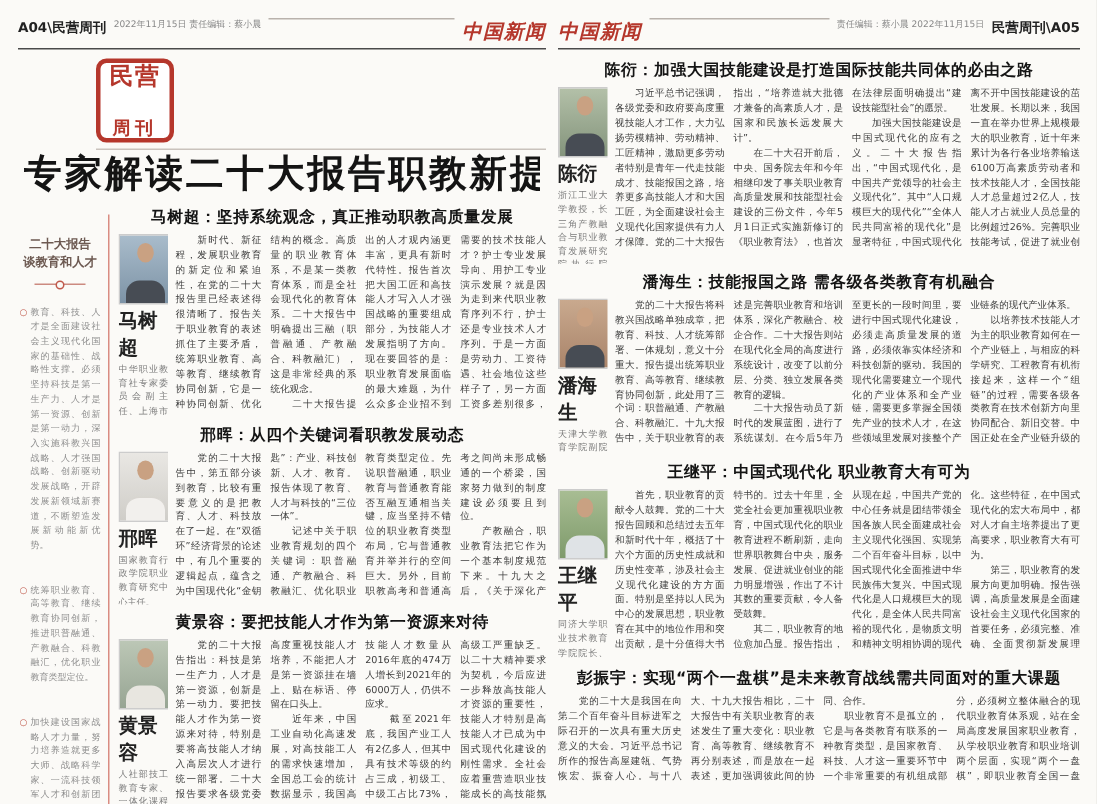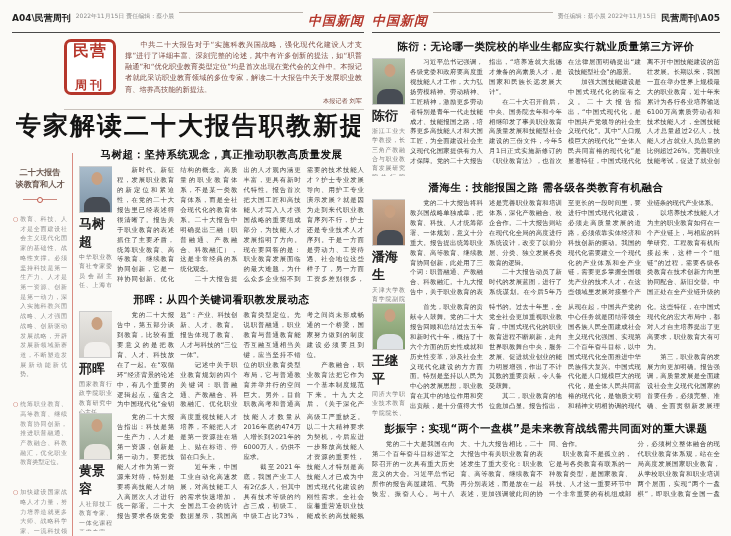--- a/index.html
+++ b/index.html
@@ -88,24 +88,20 @@
       <span class="pmeta">2022年11月15日  责任编辑：蔡小晨</span>
       <div class="hline"></div>
       <span class="masthead">中国新闻</span>
     </div>
 
     <div class="top-block">
       <div class="logo">
         <span class="l1">民营</span>
         <span class="l2">周刊</span>
       </div>
-      <div class="intro">
-        <span>　　中共二十大报告对于“实施科教兴国战略，强化现代化建设人才支撑”进行了详细丰富、深刻完整的论述，其中有许多创新的提法，如“职普融通”和“优化职业教育类型定位”均是首次出现在党代会的文件中。本报记者就此采访职业教育领域的多位专家，解读二十大报告中关于发展职业教育、培养高技能的新提法。</span>
-        <div class="intro-byline">本报记者 刘军</div>
-      </div>
     </div>
     <div class="top-rule"></div>
 
     <h1 class="main-headline">专家解读二十大报告职教新提法</h1>
 
     <div class="page-body">
       <aside class="sidebar">
         <div class="sb-title">二十大报告
 谈教育和人才</div>
         <div class="sb-divider"></div>
@@ -153,20 +149,21 @@
               <p class="body-text">　　党的二十大报告中，第五部分谈到教育，比较有重要意义的是把教育、人才、科技放在了一起。在“双循环”经济背景的论述中，有几个重要的逻辑起点，蕴含之为中国现代化“金钥匙”：产业、科技创新、人才、教育。报告体现了教育、人才与科技的“三位一体”。
 　　记述中关于职业教育规划的四个关键词：职普融通、产教融合、科教融汇、优化职业教育类型定位。先说职普融通，职业教育与普通教育能否互融互通相当关键，应当坚持不错位的职业教育类型布局，它与普通教育并举并行的空间巨大。另外，目前职教高考和普通高考之间尚未形成畅通的一个桥梁，国家努力做到的制度建设必须要且到位。
 　　产教融合，职业教育法把它作为一个基本制度规范下来。十九大之后，《关于深化产教融合的若干意见》提出普通高校也要走产教融合、校企合作的路，总书记在十九大、二十大报告中连续两次强调产教融合，可以看出它是职教发展重要的一个基本制度。企业是办学的主体，要承担社会责任，职业学校要为技能型社会提供人才支撑，这离不开与企业的合作。
 　　科教融汇是一个新词，我理解是科技赋能现代职业教育，或者说，数字化赋能职业教育。这就需要职业教育管理提升档次，一定要跟上科技的步伐。今年早些时候，教育部提出实施国家教育数字化战略行动，数字化教育、智慧教育应该是一个重要的探索点，到2035年实现教育的现代化，这是一个重要的引擎。
 　　最后，优化职业教育类型定位。今年新修订的职业教育法再次明确职业教育是和普通教育同等重要的教育类型，这是职业教育战线工作的一个重要的逻辑起点。要巩固职业教育的类型特色，就要探索它的不可替代特征。我国发展具有当代意义的职业教育已有40多年，其类型特征、自身规律还没有被彻底厘清，师资、教学、在这些高质量发展的问题上，优化职业教育类型定位也是题中之义。</p>
             </div>
           </div>
         </section>
 
         <section class="art a3">
+          <h2 class="art-head">黄景容：要把技能人才作为第一资源来对待</h2>
           <div class="art-row">
             <div class="photo-col">
               <div class="photo p3"></div>
               <div class="p-name">黄景容</div>
               <p class="p-bio">人社部技工教育专家、一体化课程开发专家，曾任第二届全国技工学校教学指导委员。</p>
             </div>
             <div class="cols">
               <p class="body-text">　　党的二十大报告指出：科技是第一生产力，人才是第一资源，创新是第一动力。要把技能人才作为第一资源来对待，特别是要将高技能人才纳入高层次人才进行统一部署。二十大报告要求各级党委高度重视技能人才培养，不能把人才是第一资源挂在墙上、贴在标语、停留在口头上。
 　　近年来，中国工业自动化高速发展，对高技能工人的需求快速增加，全国总工会的统计数据显示，我国高技能人才数量从2016年底的474万人增长到2021年的6000万人，仍供不应求。
 　　截至2021年底，我国产业工人有2亿多人，但其中具有技术等级的约占三成，初级工、中级工占比73%，高级工严重缺乏。以二十大精神要求为契机，今后应进一步释放高技能人才资源的重要性，技能人才特别是高技能人才已成为中国式现代化建设的刚性需求。全社会应着重营造职业技能成长的高技能氛围。同时，建设技能一流的技能人才培养新平台，倡导、以技术岗位为导向，成立高技能培训新格局，实现校际、企业和社会等力量进行协同性培训，重点促进包括“一高一特”（高级技工、技师、高级技师、特级技师、首席技师）职业技能力的提高。
@@ -182,21 +179,21 @@
 
   <div class="page right">
     <div class="pg-header">
       <span class="masthead">中国新闻</span>
       <div class="hline"></div>
       <span class="pmeta">责任编辑：蔡小晨  2022年11月15日</span>
       <span class="plabel">民营周刊\A05</span>
     </div>
 
     <section class="art a1">
-      <h2 class="art-head">陈衍：无论哪一类院校的毕业生都应实行就业质量第三方评价</h2>
+      <h2 class="art-head">陈衍：加强大国技能建设是打造国际技能共同体的必由之路</h2>
       <div class="art-row">
         <div class="photo-col">
           <div class="photo p4"></div>
           <div class="p-name">陈衍</div>
           <p class="p-bio">浙江工业大学教授，长三角产教融合与职业教育发展研究院执行院长。</p>
         </div>
         <div class="cols">
           <p class="body-text">　　习近平总书记强调，各级党委和政府要高度重视技能人才工作，大力弘扬劳模精神、劳动精神、工匠精神，激励更多劳动者特别是青年一代走技能成才、技能报国之路，培养更多高技能人才和大国工匠，为全面建设社会主义现代化国家提供有力人才保障。党的二十大报告指出，“培养造就大批德才兼备的高素质人才，是国家和民族长远发展大计”。
 　　在二十大召开前后，中央、国务院去年和今年相继印发了事关职业教育高质量发展和技能型社会建设的三份文件，今年5月1日正式实施新修订的《职业教育法》，也首次在法律层面明确提出“建设技能型社会”的愿景。
 　　加强大国技能建设是中国式现代化的应有之义。二十大报告指出，“中国式现代化，是中国共产党领导的社会主义现代化”。其中“人口规模巨大的现代化”“全体人民共同富裕的现代化”是显著特征，中国式现代化离不开中国技能建设的茁壮发展。长期以来，我国一直在举办世界上规模最大的职业教育，近十年来累计为各行各业培养输送6100万高素质劳动者和技术技能人才，全国技能人才总量超过2亿人，技能人才占就业人员总量的比例超过26%。完善职业技能考试，促进了就业创业和社会经济发展，推动了产业结构高端攀升，增强大国技能力量，当然更有益于消除贫困的隐患，使社会整体跨过中等收入陷阱，实现民众共同富裕。
@@ -216,20 +213,21 @@
         <div class="cols">
           <p class="body-text">　　党的二十大报告将科教兴国战略单独成章，把教育、科技、人才统筹部署、一体规划，意义十分重大。报告提出统筹职业教育、高等教育、继续教育协同创新，此处用了三个词：职普融通、产教融合、科教融汇。十九大报告中，关于职业教育的表述是完善职业教育和培训体系，深化产教融合、校企合作。二十大报告则站在现代化全局的高度进行系统设计，改变了以前分层、分类、独立发展各类教育的逻辑。
 　　二十大报告动员了新时代的发展蓝图，进行了系统谋划。在今后5年乃至更长的一段时间里，要进行中国式现代化建设，必须走高质量发展的道路，必须依靠实体经济和科技创新的驱动。我国的现代化需要建立一个现代化的产业体系和全产业链，需要更多掌握全国领先产业的技术人才，在这些领域里发展对接整个产业链条的现代产业体系。
 　　以培养技术技能人才为主的职业教育如何在一个产业链上，与相应的科学研究、工程教育有机衔接起来，这样一个“组链”的过程，需要各级各类教育在技术创新方向里协同配合、新旧交替。中国正处在全产业链升级的时期，我们需要主动应对变化，引进国外产业创新力，加快制造强国建设，打通从“研”到“产”的全产业链条。在这个过程中需要各级各类教育有机融合起来，形成教育链、产业链、创新链、人才链的有机衔接，真正打通产业和职业教育之间的融合。
 　　2017年国务院发布的《关于深化产教融合的若干意见》中已经提出了不同融合的问题，要求职业教育、高等教育、继续教育、义务教育都要进行四链融合。高等教育建立了新工科、新农科、新医科、新文科等教育理念和产教融合、校企合作、双元合作等协同。二十大报告以经济社会发展需求为出发点，将教育作为一个整体进行设计，意义深远。近两年以来，职业教育不断推进职普融通，打造一条纵向贯通、横向融通的教育体系。</p>
         </div>
       </div>
     </section>
 
     <section class="art a3">
+      <h2 class="art-head">王继平：中国式现代化 职业教育大有可为</h2>
       <div class="art-row">
         <div class="photo-col">
           <div class="photo p6"></div>
           <div class="p-name">王继平</div>
           <p class="p-bio">同济大学职业技术教育学院院长、教授。</p>
         </div>
         <div class="cols">
           <p class="body-text">　　首先，职业教育的贡献令人鼓舞。党的二十大报告回顾和总结过去五年和新时代十年，概括了十六个方面的历史性成就和历史性变革，涉及社会主义现代化建设的方方面面。特别是坚持以人民为中心的发展思想，职业教育在其中的地位作用和突出贡献，是十分值得大书特书的。过去十年里，全党全社会更加重视职业教育，中国式现代化的职业教育进程不断刷新，走向世界职教舞台中央，服务发展、促进就业创业的能力明显增强，作出了不计其数的重要贡献，令人备受鼓舞。
 　　其二，职业教育的地位愈加凸显。报告指出，从现在起，中国共产党的中心任务就是团结带领全国各族人民全面建成社会主义现代化强国、实现第二个百年奋斗目标，以中国式现代化全面推进中华民族伟大复兴。中国式现代化是人口规模巨大的现代化，是全体人民共同富裕的现代化，是物质文明和精神文明相协调的现代化。这些特征，在中国式现代化的宏大布局中，都对人才自主培养提出了更高要求，职业教育大有可为。
 　　第三，职业教育的发展方向更加明确。报告强调，高质量发展是全面建设社会主义现代化国家的首要任务，必须完整、准确、全面贯彻新发展理念，构建高水平社会主义市场经济体制，建设现代化产业体系，全面推进乡村振兴，促进区域协调发展，推动高水平对外开放。职业教育作为与经济社会发展联系最为紧密的教育类型，为现代职业教育体系建设和发展指明了方向，既要服务技术变革和产业优化升级需要，呼应经济社会高质量发展和人的全面发展需求，优化类型定位，增强适应性，不断提升服务贡献度。

